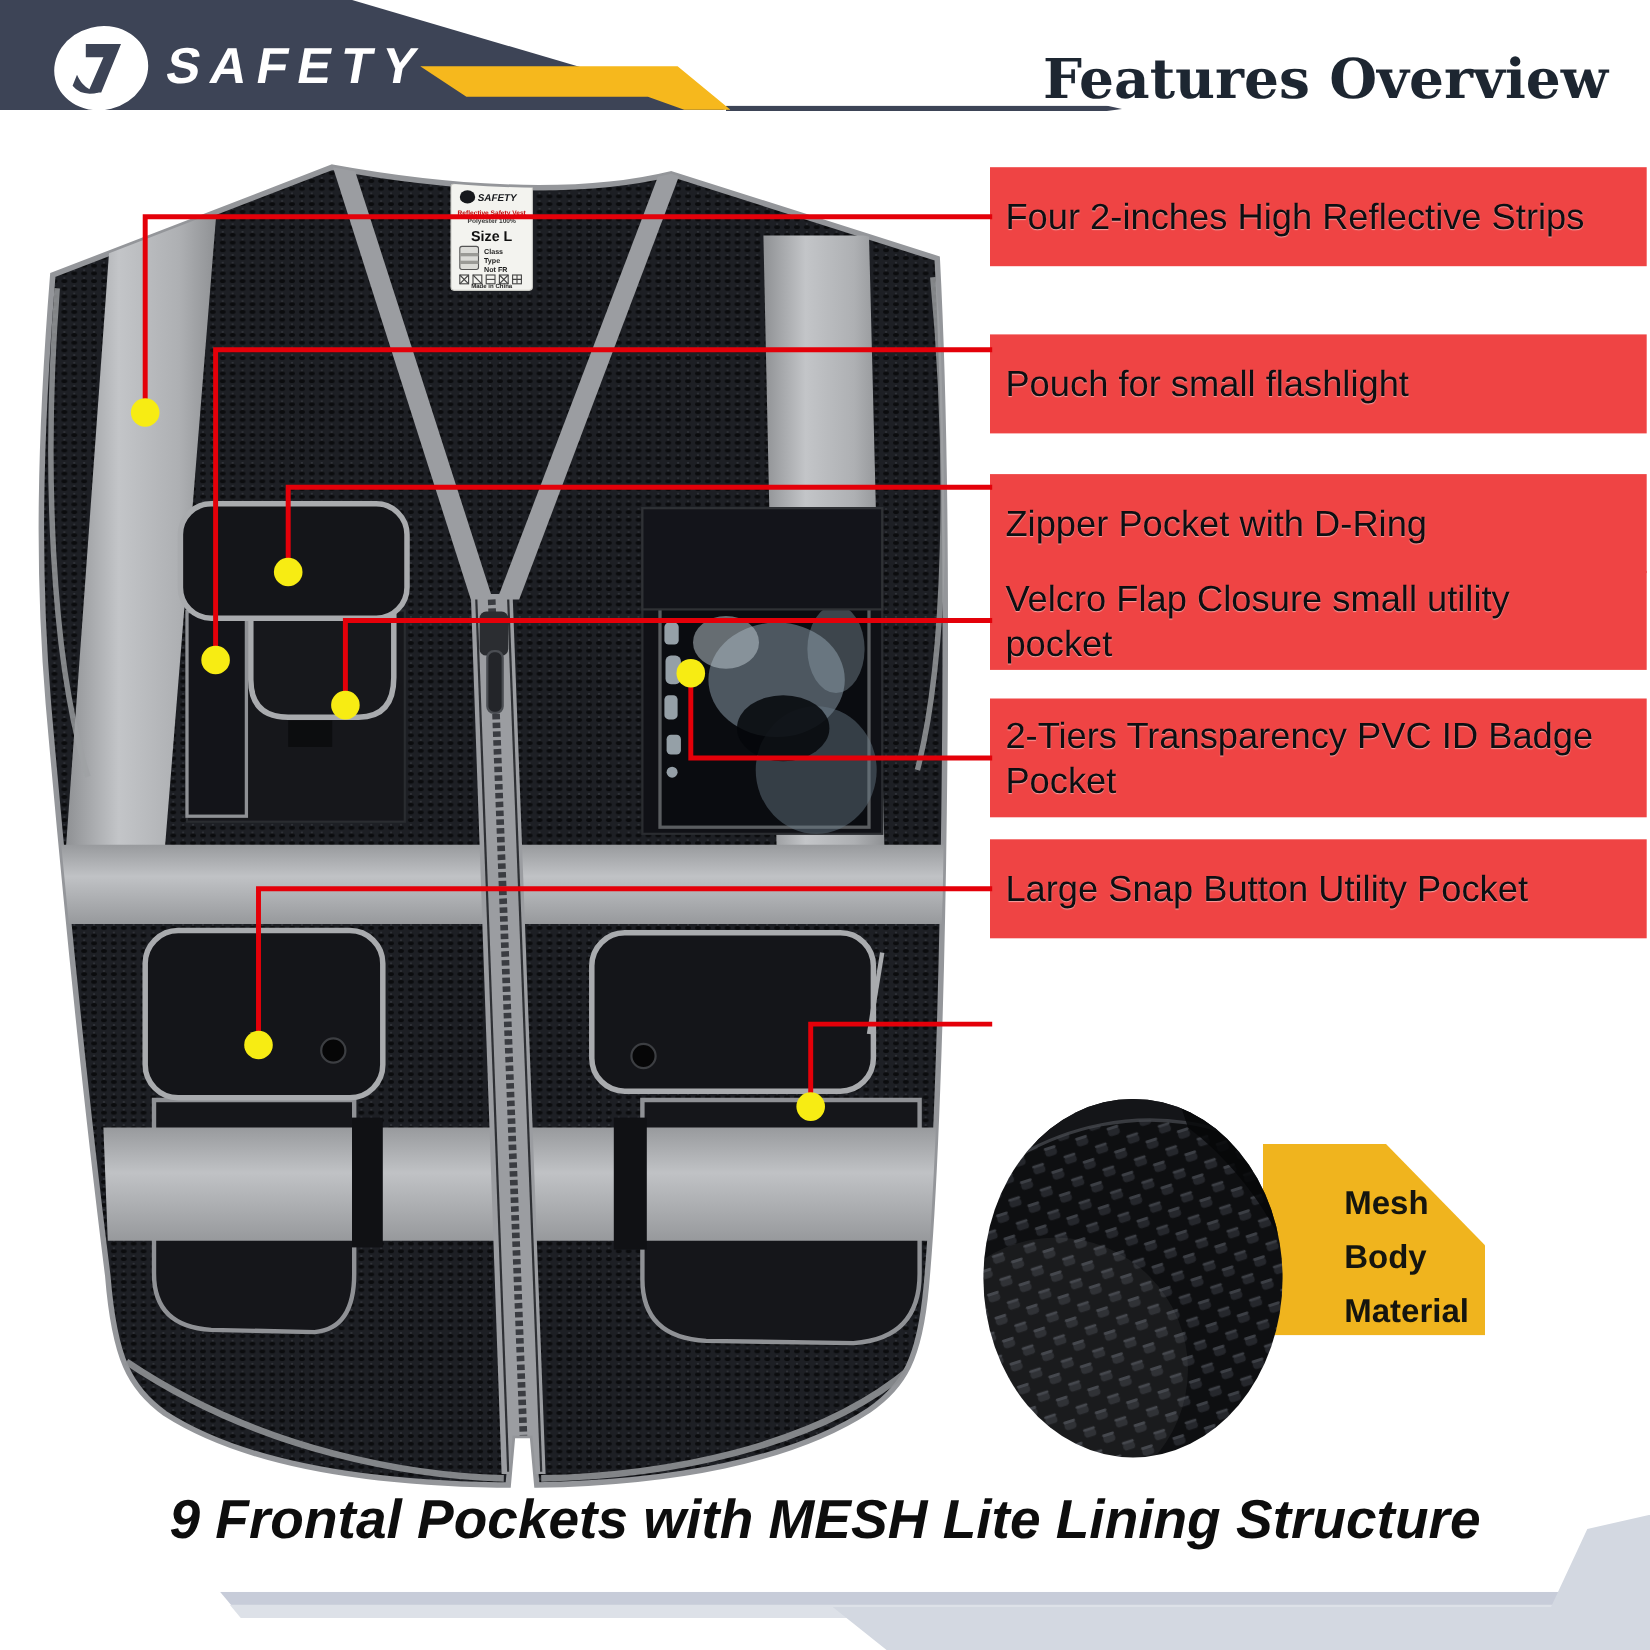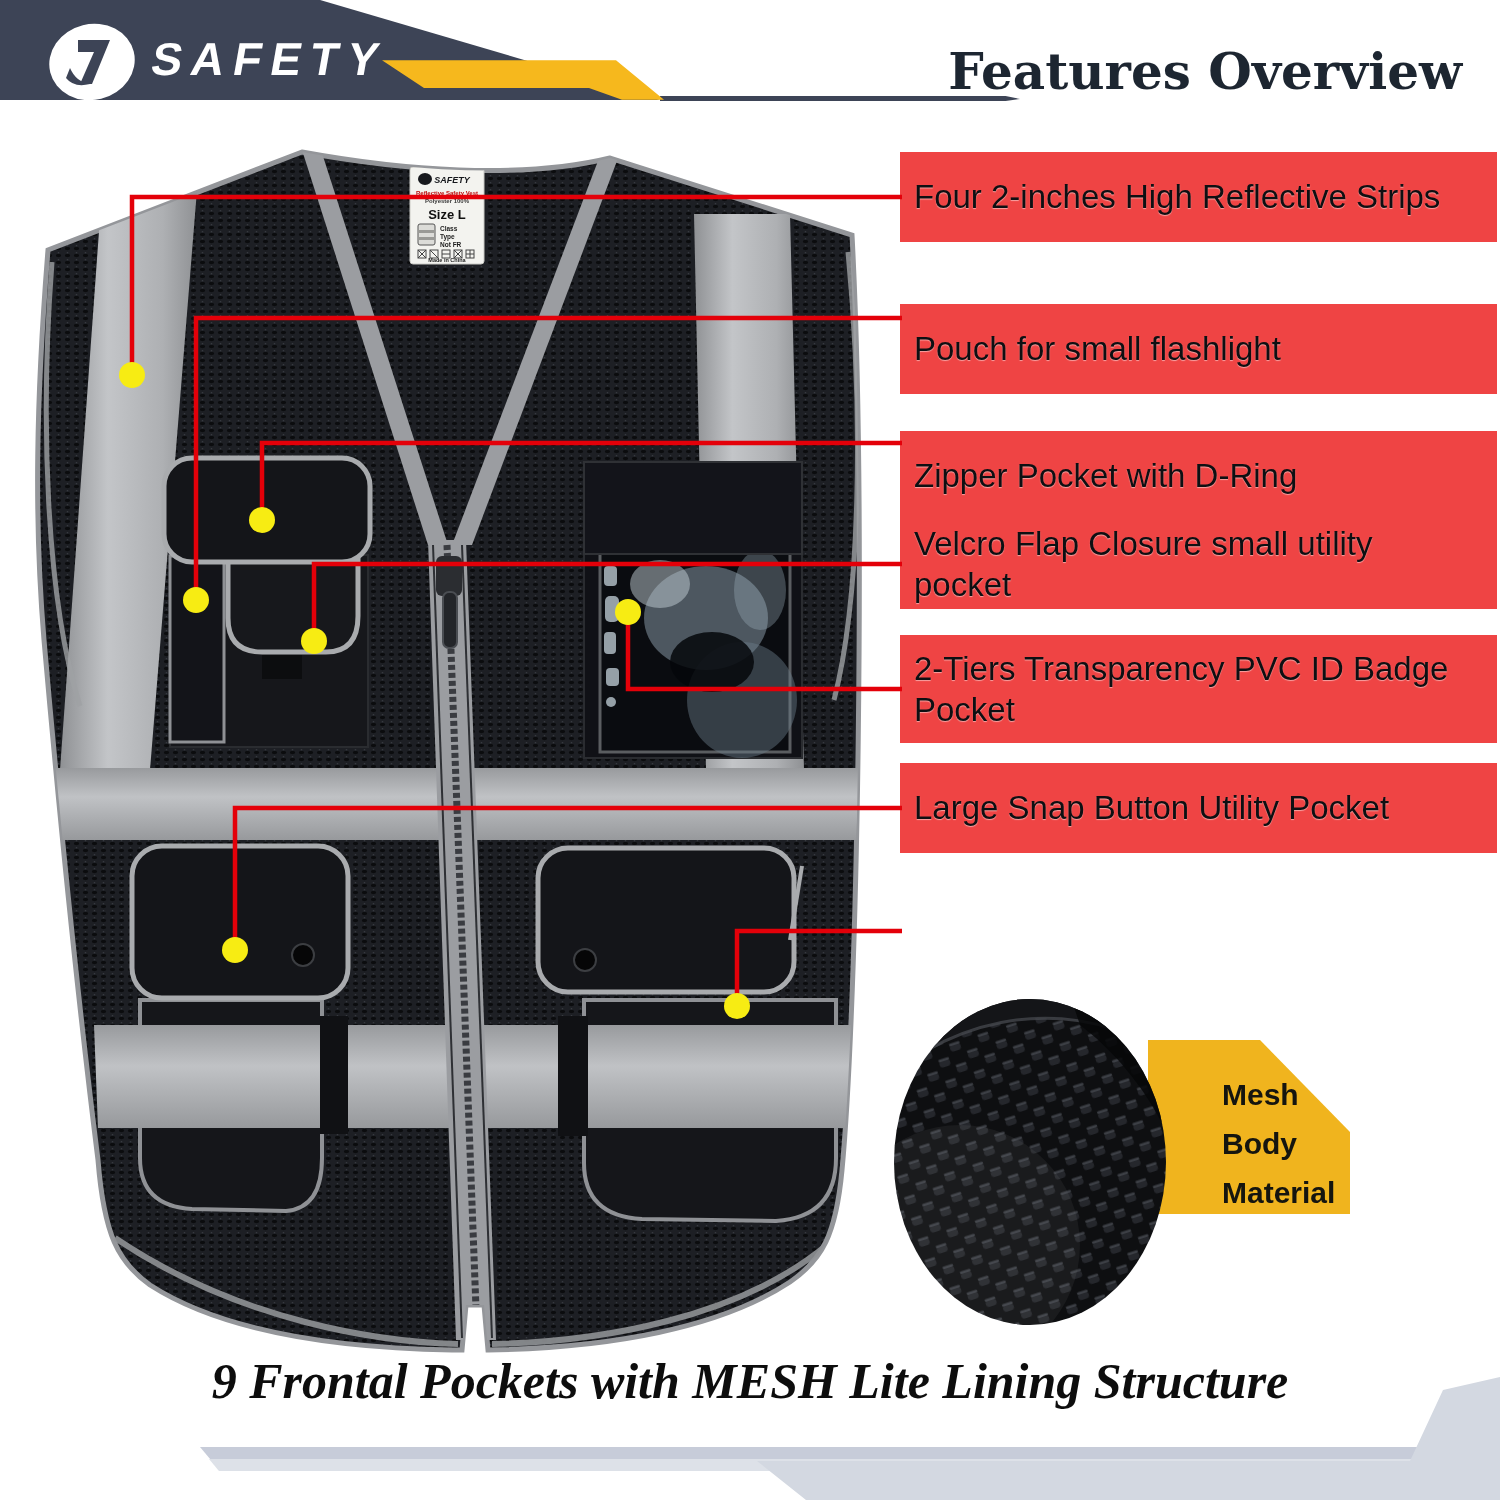--- a/index.html
+++ b/index.html
@@ -25,21 +25,21 @@
   
   #overlay{position:absolute;left:0;top:0;z-index:10;pointer-events:none;}
   
   .mesh-tag{position:absolute;left:1148px;top:1040px;width:202px;height:174px;background:#f0b41e;
         clip-path:polygon(0 0,112px 0,202px 92px,202px 174px,0 174px);z-index:5;
         padding:0;box-sizing:border-box;}
   .mesh-tag div{margin-left:74px;margin-top:30px;font-size:30px;font-weight:bold;color:#15150f;line-height:49px;}
   #meshcircle{position:absolute;left:880px;top:985px;z-index:6;}
   
   .bottom-title{position:absolute;left:0;top:1352px;width:1500px;text-align:center;z-index:2;
-        font-family:Liberation Serif, serif;font-style:italic;font-weight:bold;
+        font-family:Liberation Sans, sans-serif;font-style:italic;font-weight:bold;
         font-size:50px;color:#0d0d0d;}
   .foot-a{position:absolute;left:200px;top:1447px;width:1260px;height:12px;background:#c7ccd9;
         clip-path:polygon(0 0,100% 0,99.4% 100%,0.8% 100%);z-index:1;}
   .foot-b{position:absolute;left:209px;top:1459px;width:1243px;height:12px;background:#dde1e8;
         clip-path:polygon(0 0,100% 0,99.4% 100%,0.8% 100%);z-index:1;}
   .foot-c{position:absolute;left:757px;top:1377px;width:743px;height:123px;background:#d3d8e1;
         clip-path:polygon(0px 84px,653px 84px,686px 13px,743px 0px,743px 123px,49px 123px);z-index:1;}
   #vest{position:absolute;left:0;top:0;z-index:1;}
 </style>
 </head>

